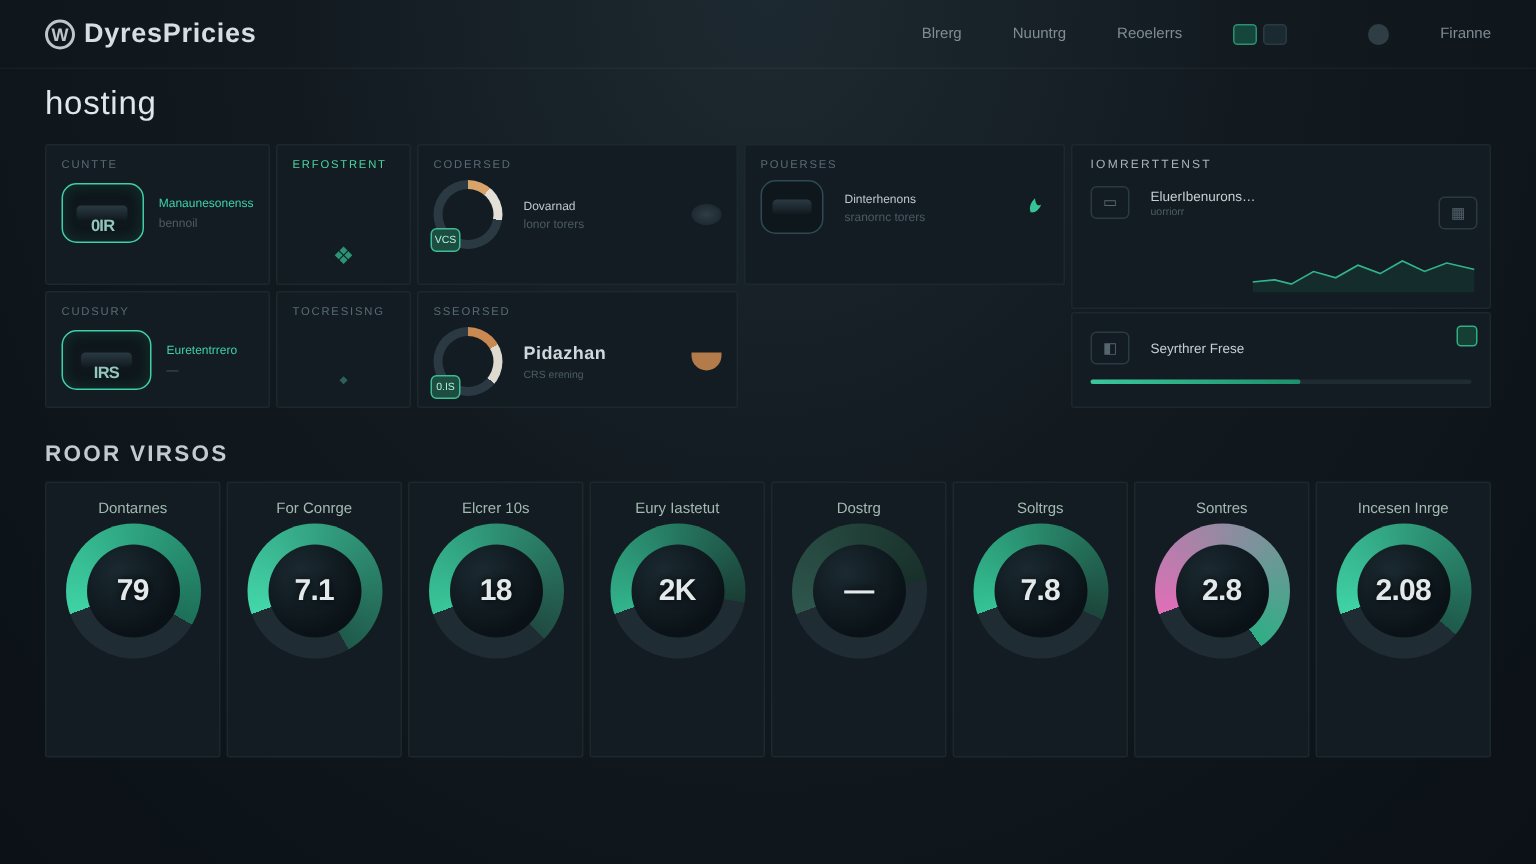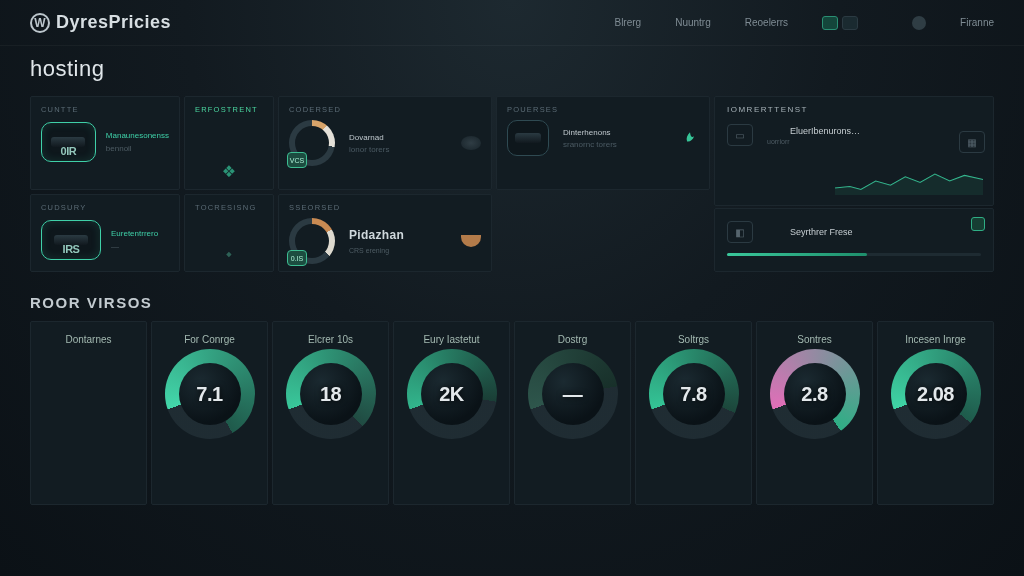--- a/index.html
+++ b/index.html
@@ -129,21 +129,21 @@
   .panel{
     background:#121c22;border:1px solid #1c272e;border-radius:2px;
     padding:8px 12px;flex:1;position:relative;overflow:hidden;
   }
   .panel-title{font-size:8px;letter-spacing:1.5px;text-transform:uppercase;color:#a7b2b8;}
   .panel-body{display:flex;gap:14px;margin-top:10px;align-items:center;}
   .tiny-chip{
     width:26px;height:22px;border:1px solid #2b3a42;border-radius:4px;
     display:flex;align-items:center;justify-content:center;color:#56656e;font-size:10px;
   }
-  .panel-line1{font-size:9px;color:#c6ced2;margin-left:23px;}
+  .panel-line1{font-size:9px;color:#c6ced2;}
   .panel-line2{font-size:7px;color:#4e5c64;margin-top:2px;}
   .spark{
     position:absolute;right:10px;bottom:10px;left:120px;height:28px;
   }
   .spark svg{width:100%;height:100%;}
   .panel-corner{
     position:absolute;right:8px;top:8px;width:14px;height:14px;
     background:#163e33;border:1px solid #2fae85;border-radius:3px;
   }
   .hbar{height:3px;border-radius:2px;background:#1e2b32;margin-top:10px;position:relative;}
@@ -317,20 +317,24 @@
       </div>
       <div class="hbar"></div>
     </div>
   </div>
 </div>
 
 <div class="section-title">ROOR  VIRSOS</div>
 <div class="gauges">
     <div class="gauge-card">
       <div class="gauge-title">Dontarnes</div>
+      <div class="gauge" style="background: conic-gradient(from -110deg, rgb(62, 211, 164) 0deg, rgb(29, 111, 88) 230deg, rgba(40, 55, 62, 0.6) 230deg, rgba(40, 55, 62, 0.6) 360deg);">
+        <div class="gauge-core"></div>
+        <div class="gauge-val">79</div>
+      </div>
     </div>
     <div class="gauge-card">
       <div class="gauge-title">For Conrge</div>
       <div class="gauge" style="background: conic-gradient(from -110deg, rgb(67, 215, 170) 0deg, rgb(31, 90, 75) 260deg, rgba(40, 55, 62, 0.6) 260deg, rgba(40, 55, 62, 0.6) 360deg);">
         <div class="gauge-core"></div>
         <div class="gauge-val">7.1</div>
       </div>
     </div>
     <div class="gauge-card">
       <div class="gauge-title">Elcrer 10s</div>

